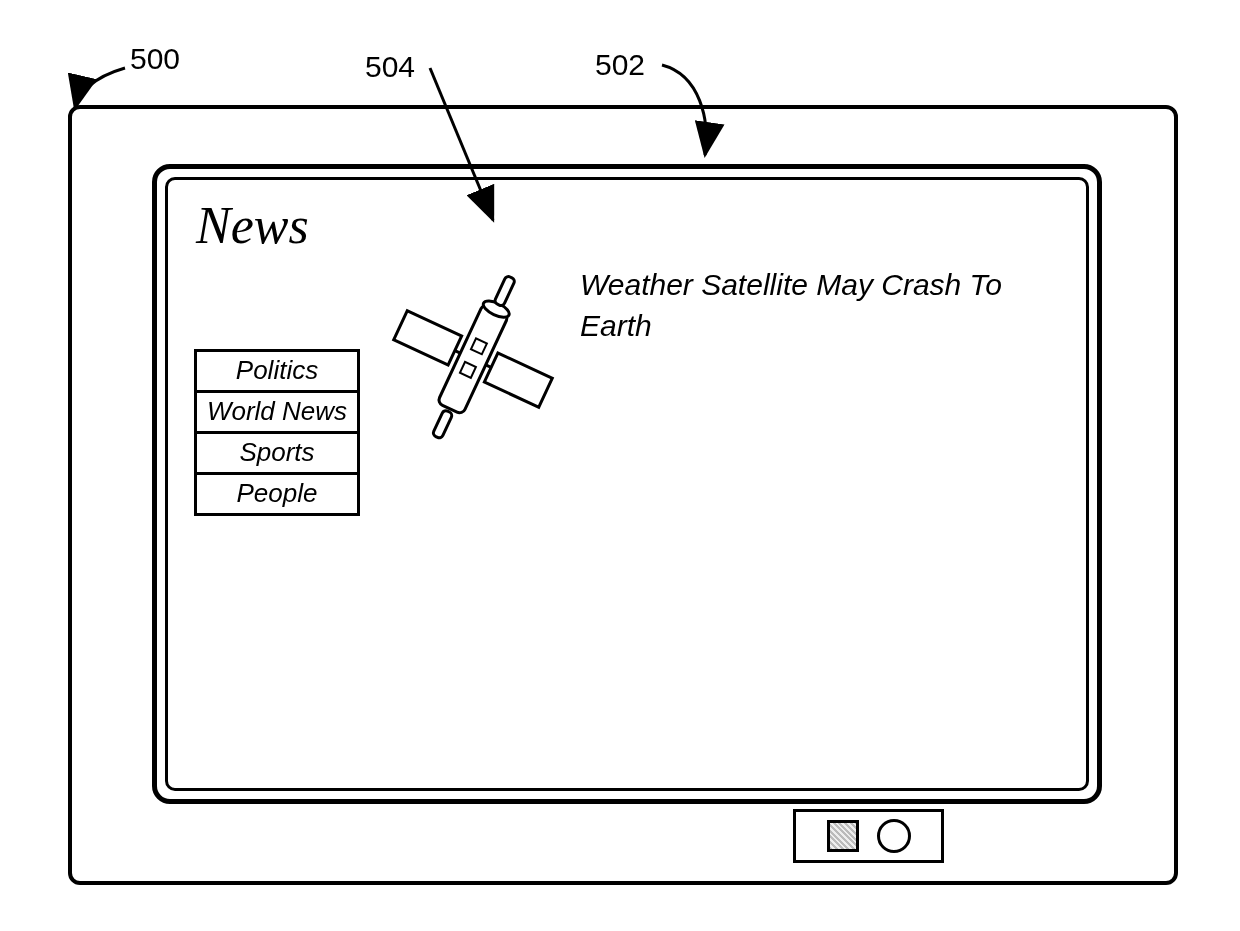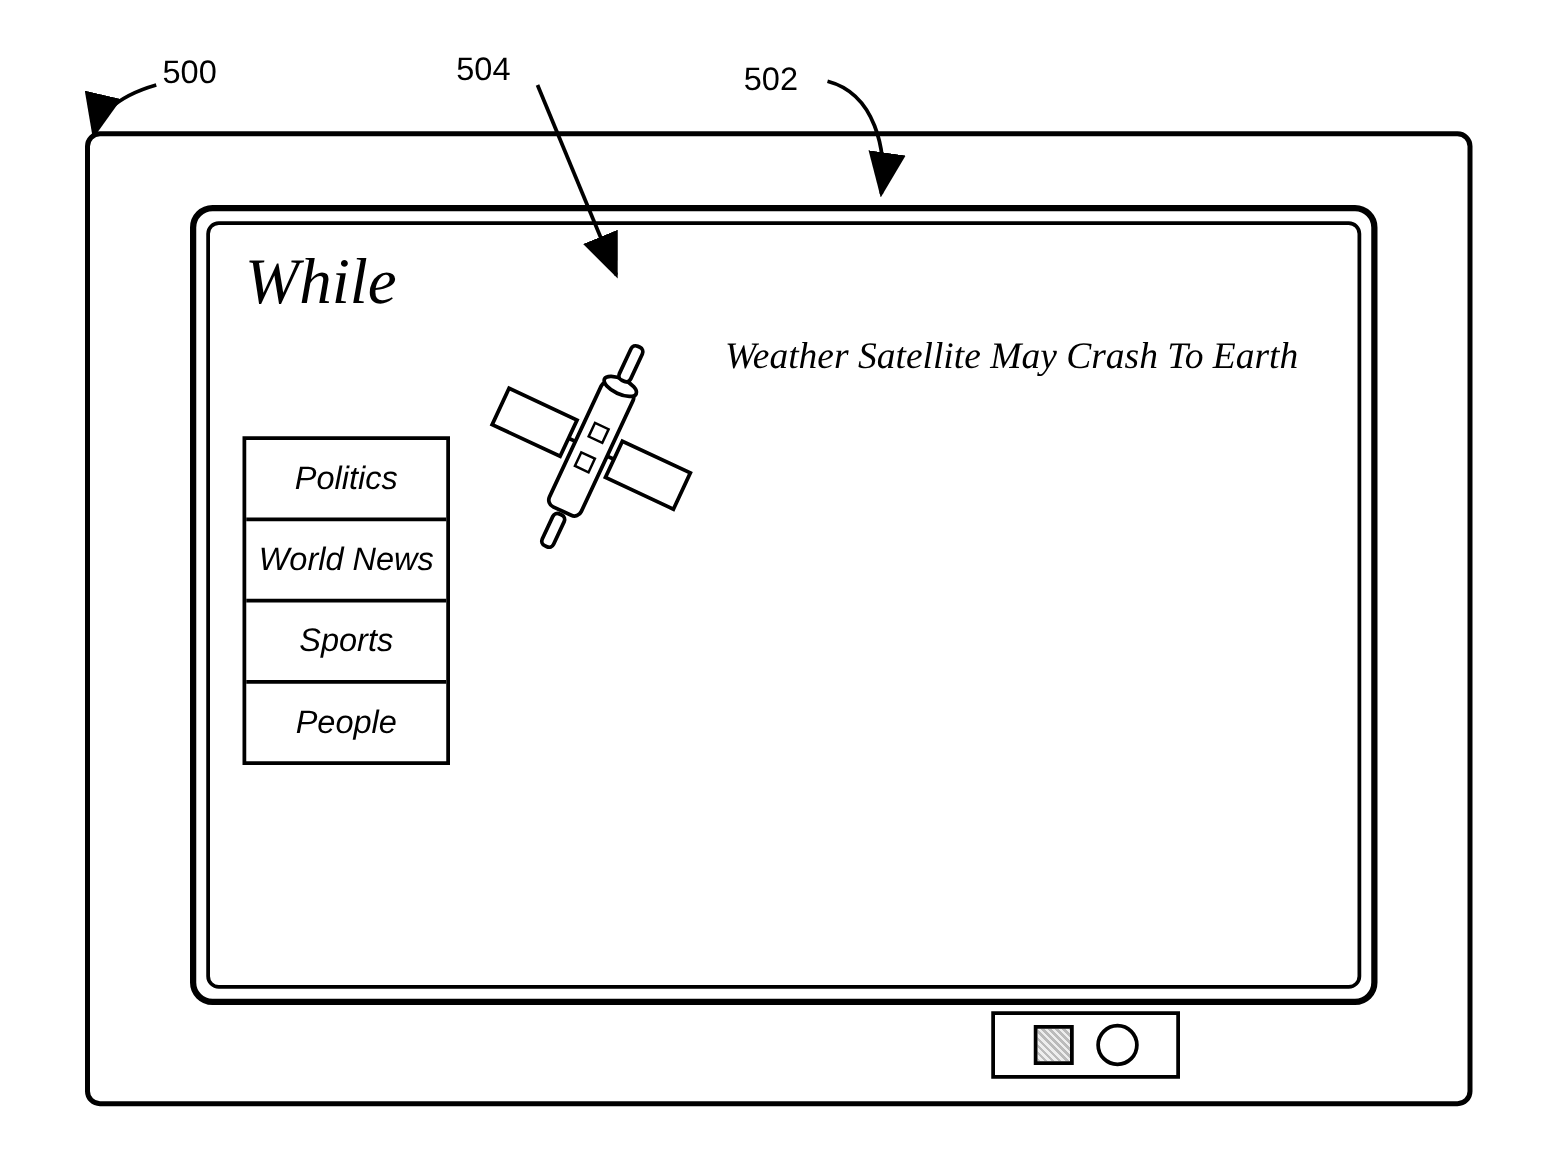--- a/index.html
+++ b/index.html
@@ -49,28 +49,27 @@
     width:160px;
     margin-top:90px;
     border:3px solid #000;
   }
   .sidebar-item{
     border-bottom:3px solid #000;
     text-align:center;
     font-style:italic;
     font-size:26px;
     line-height:1.15;
-    padding:16px 6px;
+    padding:4px 6px;
   }
   .sidebar-item:last-child{border-bottom:none;}
   .article{
     flex:1;
     font-size:27px;
     line-height:1.35;
-    font-family:Liberation Serif, serif;
   }
   .article-top{
     display:flex;
     gap:22px;
   }
   .satellite-box{
     width:170px; height:200px;
     flex:0 0 170px;
   }
   .headline{
@@ -101,34 +100,34 @@
     background:repeating-linear-gradient(45deg,#bbb,#bbb 2px,#eee 2px,#eee 4px);
   }
   .ctrl-circle{
     width:28px;height:28px;
     border:3px solid #000;
     border-radius:50%;
   }
   
   .callout{
     position:absolute;
-    font-size:26px;
+    font-size:30px;
   }
   
   svg.arrows{
     position:absolute;
     left:0;top:0;width:1240px;height:931px;
     pointer-events:none;
   }
 </style>
 </head>
 <body>
 
 <div class="callout" style="left:130px; top:42px;">500</div>
-<div class="callout" style="left:365px; top:40px;">504</div>
+<div class="callout" style="left:365px; top:50px;">504</div>
 <div class="callout" style="left:595px; top:48px;">502</div>
 
 <svg class="arrows">
   <defs>
     <marker id="arrowhead" markerWidth="12" markerHeight="10" refX="11" refY="5" orient="auto">
       <polygon points="0 0, 12 5, 0 10" fill="#000"></polygon>
     </marker>
   </defs>
 
   <path d="M125,68 C90,78 78,95 75,108" stroke="#000" stroke-width="3" fill="none" marker-end="url(#arrowhead)"></path>
@@ -136,21 +135,21 @@
   <path d="M430,68 L493,220" stroke="#000" stroke-width="3" fill="none" marker-end="url(#arrowhead)"></path>
 
   <path d="M662,65 C700,75 710,120 705,155" stroke="#000" stroke-width="3" fill="none" marker-end="url(#arrowhead)"></path>
 </svg>
 
 <div class="device">
 
   <div class="screen-outer">
     <div class="screen-inner">
 
-      <div class="page-title">While</div>
+      <div class="page-title">News</div>
 
       <div class="content-row">
 
         <div class="sidebar">
           <div class="sidebar-item"><span>Politics</span></div>
           <div class="sidebar-item"><span>World News</span></div>
           <div class="sidebar-item"><span>Sports</span></div>
           <div class="sidebar-item"><span>People</span></div>
         </div>
 

